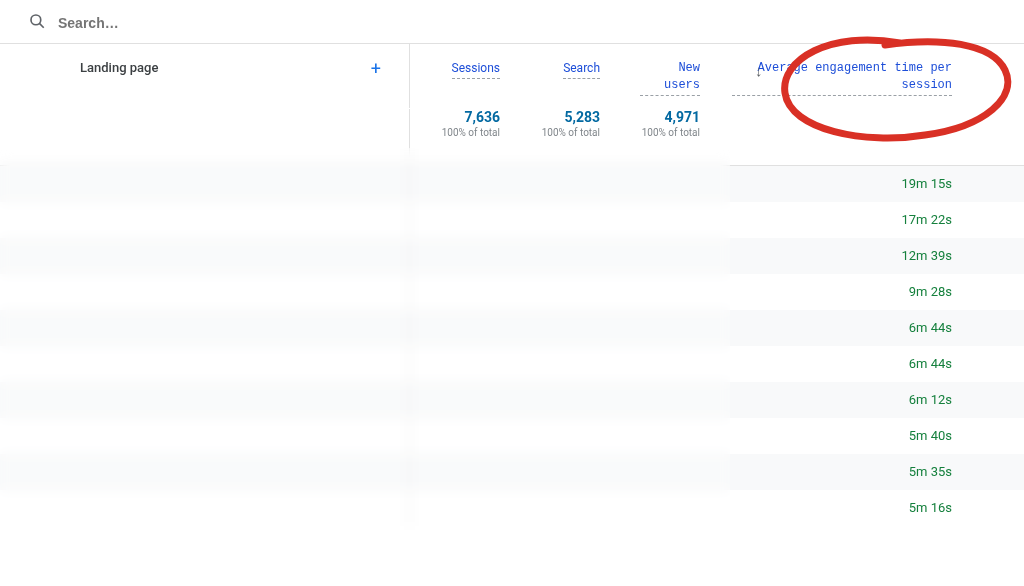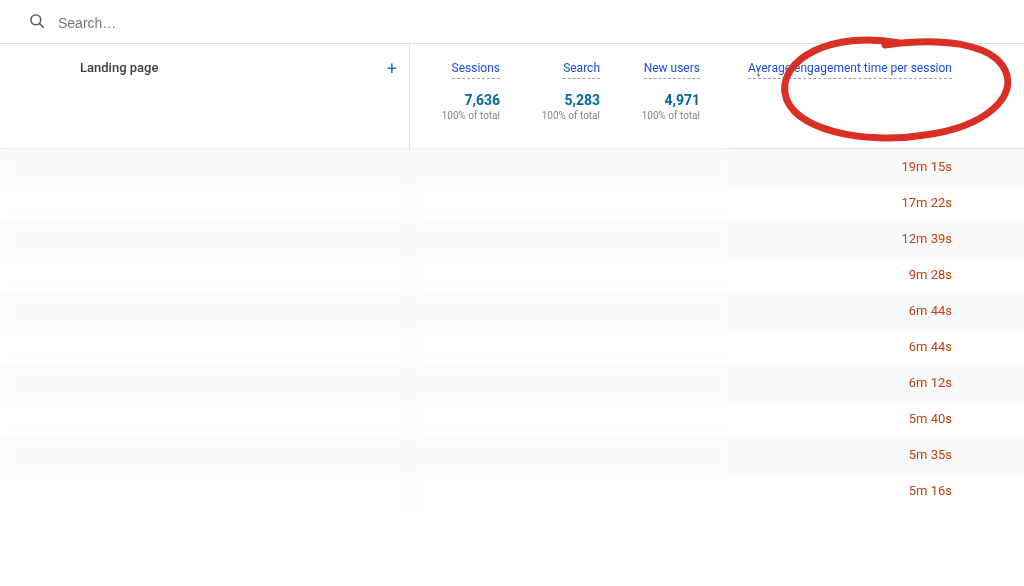--- a/index.html
+++ b/index.html
@@ -21,31 +21,32 @@
       gap: 12px;
     }
     .search-bar .icon { color: #5f6368; }
     .search-bar input {
       border: none;
       outline: none;
       font-size: 14px;
       color: #14532d;
       width: 300px;
       background: transparent;
+      font-weight: bold;
     }
     .table-wrap { position: relative; }
     .header-row {
       display: flex;
       border-bottom: 1px solid transparent;
     }
     .dim-col {
       width: 410px;
       display: flex;
       align-items: flex-start;
-      padding: 16px 12px 12px 80px;
+      padding: 16px 28px 12px 80px;
       gap: 16px;
       border-right: 1px solid #e0e0e0;
     }
     .dim-label { font-weight: 500; color: #3c4043; font-size: 13px; }
     .plus-btn { color: #1a73e8; font-size: 18px; font-weight: 400; margin-left: auto; cursor: pointer; line-height: 1; }
     .metric-col {
       border-right: none;
       padding: 16px 10px 12px 10px;
       text-align: right;
       display: flex;
@@ -59,21 +60,21 @@
     .metric-col.aet { width: 270px; padding-right: 28px; }
     .metric-label {
       color: #1d4ed8;
       font-size: 12px;
       border-bottom: 1px dashed #9aa0a6;
       padding-bottom: 1px;
       cursor: pointer;
       line-height: 1.4;
       display: inline-block;
     }
-    .metric-label.right { text-align: right; }
+    .metric-label.right { text-align: right; font-family: Liberation Mono, monospace; }
     .sort-arrow {
       position: absolute;
       left: 755px;
       top: 18px;
       font-size: 15px;
       color: #5f6368;
     }
     .totals-row {
       display: flex;
       border-bottom: 1px solid #e0e0e0;
@@ -96,21 +97,21 @@
       align-items: center;
     }
     .data-row:nth-child(odd) { background: #f8f9fa; }
     .data-row:nth-child(even) { background: #fff; }
     .data-row .dim-cell {
       width: 410px;
       border-right: 1px solid #e0e0e0;
       padding: 8px 28px 8px 80px;
       height: 100%;
     }
-    .data-row .metric-cell { text-align: right; padding: 8px 10px; color: #c2410c; font-size: 13px; }
+    .data-row .metric-cell { text-align: right; padding: 8px 10px; color: #15803d; font-size: 13px; }
     .data-row .metric-cell.sessions { width: 100px; }
     .data-row .metric-cell.users { width: 100px; }
     .data-row .metric-cell.newusers { width: 100px; }
     .data-row .metric-cell.aet { width: 270px; padding-right: 28px; }
     .blur-area {
       position: absolute;
       top: 148px;
       left: 0;
       width: 730px;
       height: 425px;

